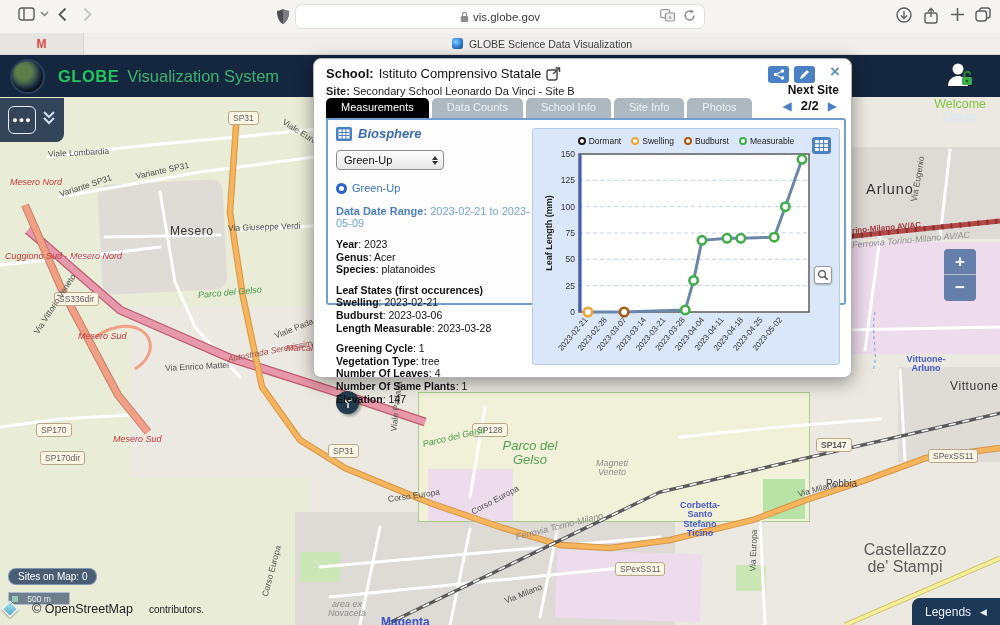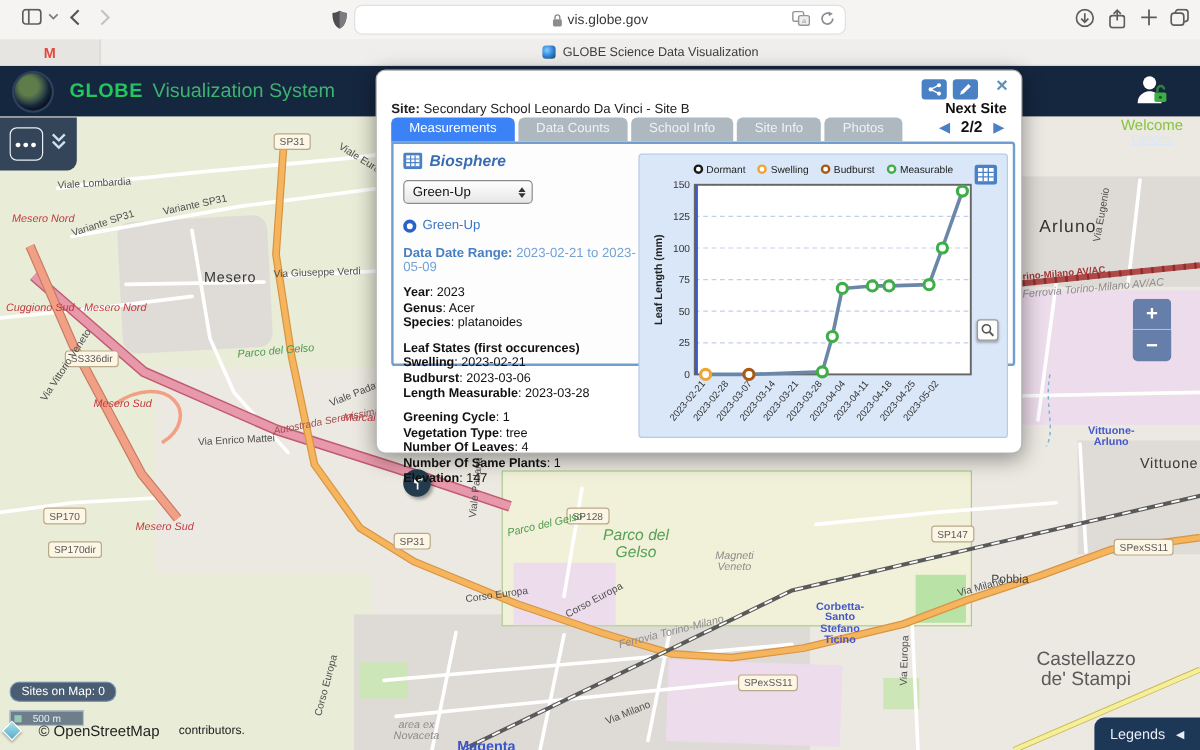--- a/index.html
+++ b/index.html
@@ -94,21 +94,21 @@
   .prow1 b { font-size:13px; }
   .prow2 { position:absolute; left:12px; top:26px; font-size:11px; color:#222; }
   .nextsite { position:absolute; right:12px; top:24px; font-size:12px; font-weight:bold; color:#111; }
   .pbtns { position:absolute; right:36px; top:7px; display:flex; gap:5px; }
   .pbtn { width:21px; height:17px; background:#4a80c4; border-radius:3px; display:flex;
           align-items:center; justify-content:center; cursor:pointer; }
   .pclose { position:absolute; right:11px; top:3px; color:#6492b4; font-size:17px; font-weight:bold; cursor:pointer; }
   .ptabs { position:absolute; left:12px; top:39px; display:flex; gap:3px; z-index:2; }
   .ptab { height:20px; padding:3px 15px 0; font-size:11px; border-radius:5px 5px 0 0;
           background:#aeb8c0; color:#eef2f5; cursor:pointer; }
-  .ptab.active { background:#3b82f6; color:#fff;text-align:center; }
+  .ptab.active { background:#000000; color:#fff;text-align:center; }
   .pager { position:absolute; right:14px; top:39px; display:flex; align-items:center; gap:9px; }
   .pgarrow { color:#4a80c4; font-size:12px; cursor:pointer; }
   .pgtext { font-size:13px; font-weight:bold; color:#111; }
   .panel { position:absolute; left:12px; top:59px; width:520px; height:187px; background:#fdfdfe;
            border:2px solid #6f9ecf; border-radius:0 3px 3px 3px; }
   .leftcol { position:absolute; left:8px; top:6px; width:196px; }
   .bios { display:flex; align-items:center; gap:6px; }
   .biostxt { color:#3a6db0; font-weight:bold; font-style:italic; font-size:13px; }
   .sel { display:inline-flex; align-items:center; justify-content:space-between;
          background:linear-gradient(#ffffff,#e6e6e6); border:1px solid #8a8a8a; border-radius:4px;
@@ -339,21 +339,21 @@
         <span class="ml gray-it" style="left: 347px; top: 503px;">area ex
 Novaceta</span>
         <span class="ml blue-big" style="left: 381px; top: 519px;">Magenta</span>
         <span class="ml town-big" style="left: 866px; top: 85px;">Arluno</span>
         <span class="ml road" style="left: 914px; top: 100px; transform: rotate(-80deg);">Via Eugenio</span>
         <span class="ml rail-red" style="left: 843px; top: 131px; transform: rotate(-5deg);">Torino-Milano AV/AC</span>
         <span class="ml gray-it" style="left: 852px; top: 144px; transform: rotate(-5deg);">Ferrovia Torino-Milano AV/AC</span>
         <span class="ml blue-center" style="left: 926px; top: 258px;">Vittuone-
 Arluno</span>
         <span class="ml town" style="left: 950px; top: 283px;">Vittuone</span>
-        <span class="ml badge" style="left: 776px; top: 341px;">SP147</span>
+        <span class="ml badge" style="left: 816px; top: 341px; font-weight: bold;">SP147</span>
         <span class="ml blue-center" style="left: 700px; top: 368px; margin-top: 36px;">Corbetta-
 Santo
 Stefano
 Ticino</span>
         <span class="ml town-sm" style="left: 826px; top: 382px;">Pobbia</span>
         <span class="ml road" style="left: 798px; top: 393px; transform: rotate(-15deg);">Via Milano</span>
         <span class="ml badge" style="left: 928px; top: 352px;">SPexSS11</span>
         <span class="ml road" style="left: 753px; top: 470px; transform: rotate(-88deg);">Via Europa</span>
         <span class="ml town-md" style="left: 905px; top: 445px;">Castellazzo
 de' Stampi</span>
@@ -390,20 +390,29 @@
       <span class="osm">© OpenStreetMap</span>
       <span class="contrib">contributors.</span>
     </div>
     <div class="legendsbtn">
       <span>Legends</span>
         <b>◀</b>
     </div>
   </div>
 
   <div class="popup">
+    <div class="prow1">
+      <b>School:</b>
+      <span>Istituto Comprensivo Statale</span>
+      <svg width="15" height="14" viewBox="0 0 15 14">
+          <rect x="1" y="3" width="10" height="10" rx="2" fill="none" stroke="#444" stroke-width="1.4"></rect>
+          <line x1="7" y1="7" x2="13" y2="1.5" stroke="#444" stroke-width="1.4"></line>
+          <polyline points="9.5,1 13.5,1 13.5,5" fill="none" stroke="#444" stroke-width="1.4"></polyline>
+        </svg>
+    </div>
     <div class="pbtns">
       <span class="pbtn">
         <svg width="12" height="11" viewBox="0 0 12 11">
             <circle cx="9.5" cy="2" r="1.7" fill="#fff"></circle>
             <circle cx="2.5" cy="5.5" r="1.7" fill="#fff"></circle>
             <circle cx="9.5" cy="9" r="1.7" fill="#fff"></circle>
             <line x1="2.5" y1="5.5" x2="9.5" y2="2" stroke="#fff" stroke-width="1.1"></line>
             <line x1="2.5" y1="5.5" x2="9.5" y2="9" stroke="#fff" stroke-width="1.1"></line>
           </svg>
       </span>

